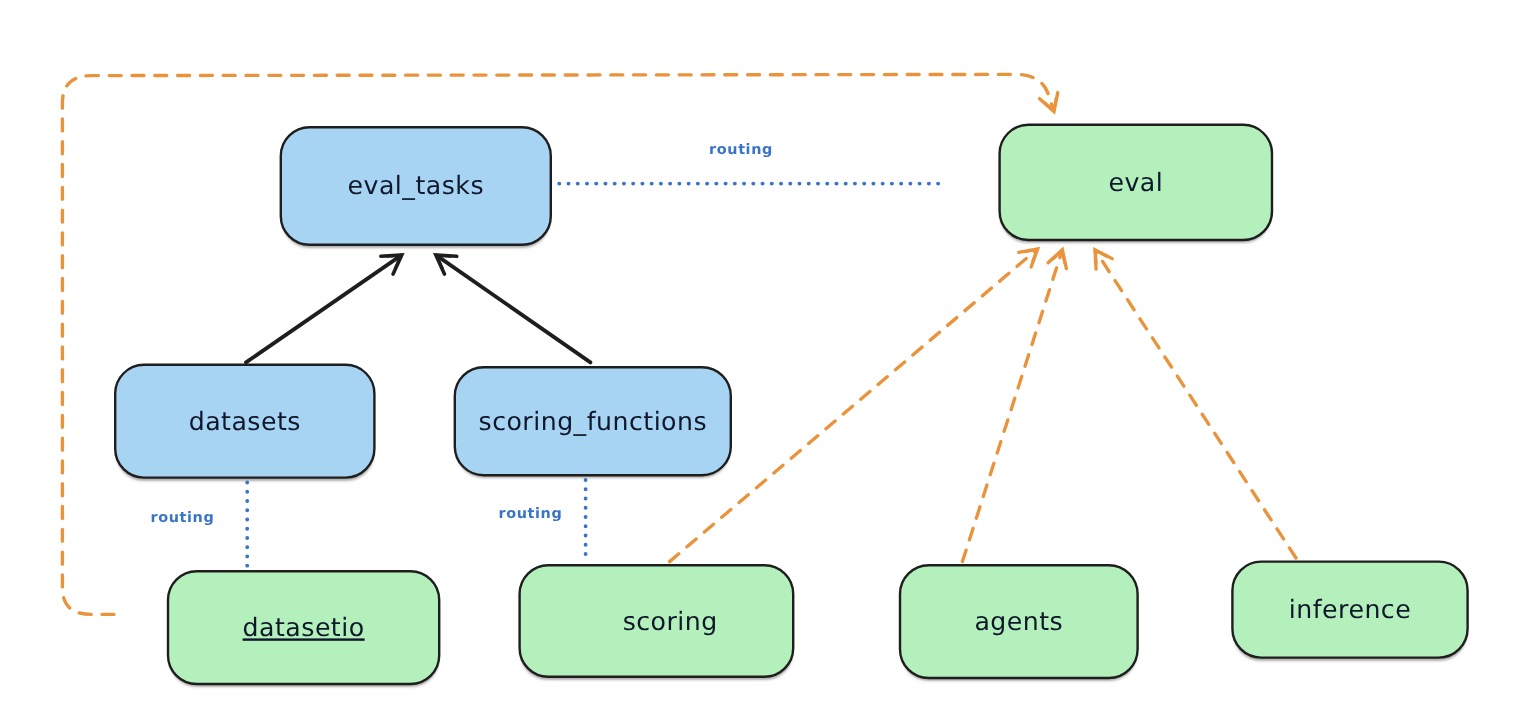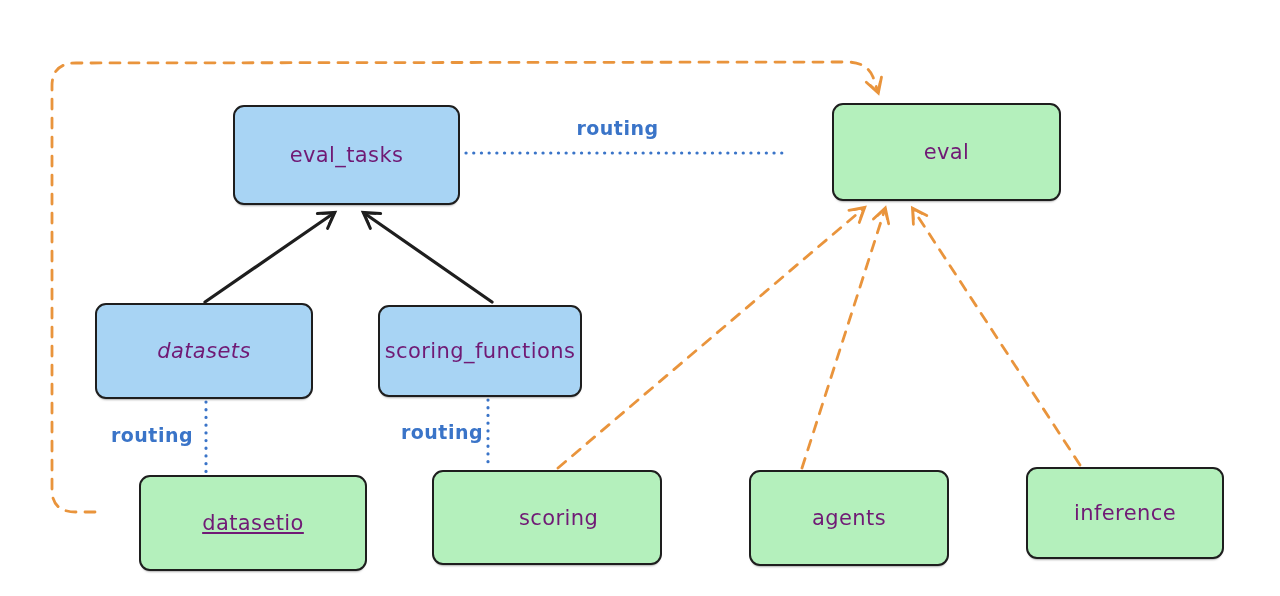--- a/index.html
+++ b/index.html
@@ -13,35 +13,35 @@
   }
   .edges-svg {
     position: absolute;
     left: 0; top: 0;
     width: 1280px; height: 596px;
   }
   .node {
     position: absolute;
     box-sizing: border-box;
     border: 2.5px solid #1e1e1e;
-    border-radius: 11px;
+    border-radius: 25px;
     display: flex;
     align-items: center;
     justify-content: center;
     font-size: 21px;
     letter-spacing: 0.4px;
-    color: #701a75;
+    color: #0f172a;
     box-shadow: 0 3px 2px -2px rgba(110,110,110,0.55);
   }
   .node.api      { background: #a8d4f4; }
   .node.provider { background: #b4f0bc; margin-left: 44px; }
   .edge-label {
     position: absolute;
     color: #3a74c8;
-    font-size: 19px;
+    font-size: 12px;
     font-weight: bold;
     letter-spacing: 0.5px;
     white-space: nowrap;
     text-align: center;
   }
 </style>
 </head>
 <body>
 
 <div class="canvas">
@@ -72,41 +72,41 @@
   </svg>
 
   <div class="node api" style="left:233px; top:105px; width:227px; height:100px;">
     <span>eval_tasks</span>
   </div>
 
   <div class="node provider" style="left:788px; top:103px; width:229px; height:98px;">
     <span>eval</span>
   </div>
 
-  <div class="node api" style="left:95px; top:303px; width:218px; height:96px;font-style:italic;">
+  <div class="node api" style="left:95px; top:303px; width:218px; height:96px;">
     <span>datasets</span>
   </div>
 
-  <div class="node api" style="left:378px; top:305px; width:204px; height:92px;">
+  <div class="node api" style="left:378px; top:305px; width:232px; height:92px;">
     <span>scoring_functions</span>
   </div>
 
   <div class="node provider" style="left:95px; top:475px; width:228px; height:96px;text-decoration:underline;">
     <span>datasetio</span>
   </div>
 
   <div class="node provider" style="left:388px; top:470px; width:230px; height:95px;padding-left:23px;">
     <span>scoring</span>
   </div>
 
   <div class="node provider" style="left:705px; top:470px; width:200px; height:96px;">
     <span>agents</span>
   </div>
 
-  <div class="node provider" style="left:982px; top:467px; width:198px; height:92px;">
+  <div class="node provider" style="left:982px; top:467px; width:198px; height:82px;">
     <span>inference</span>
   </div>
 
   <div class="edge-label" style="left:560px; top:117px; width:115px;">routing</div>
 
   <div class="edge-label" style="left:108px; top:424px; width:88px;">routing</div>
 
   <div class="edge-label" style="left:398px; top:421px; width:88px;">routing</div>
 
 </div>

